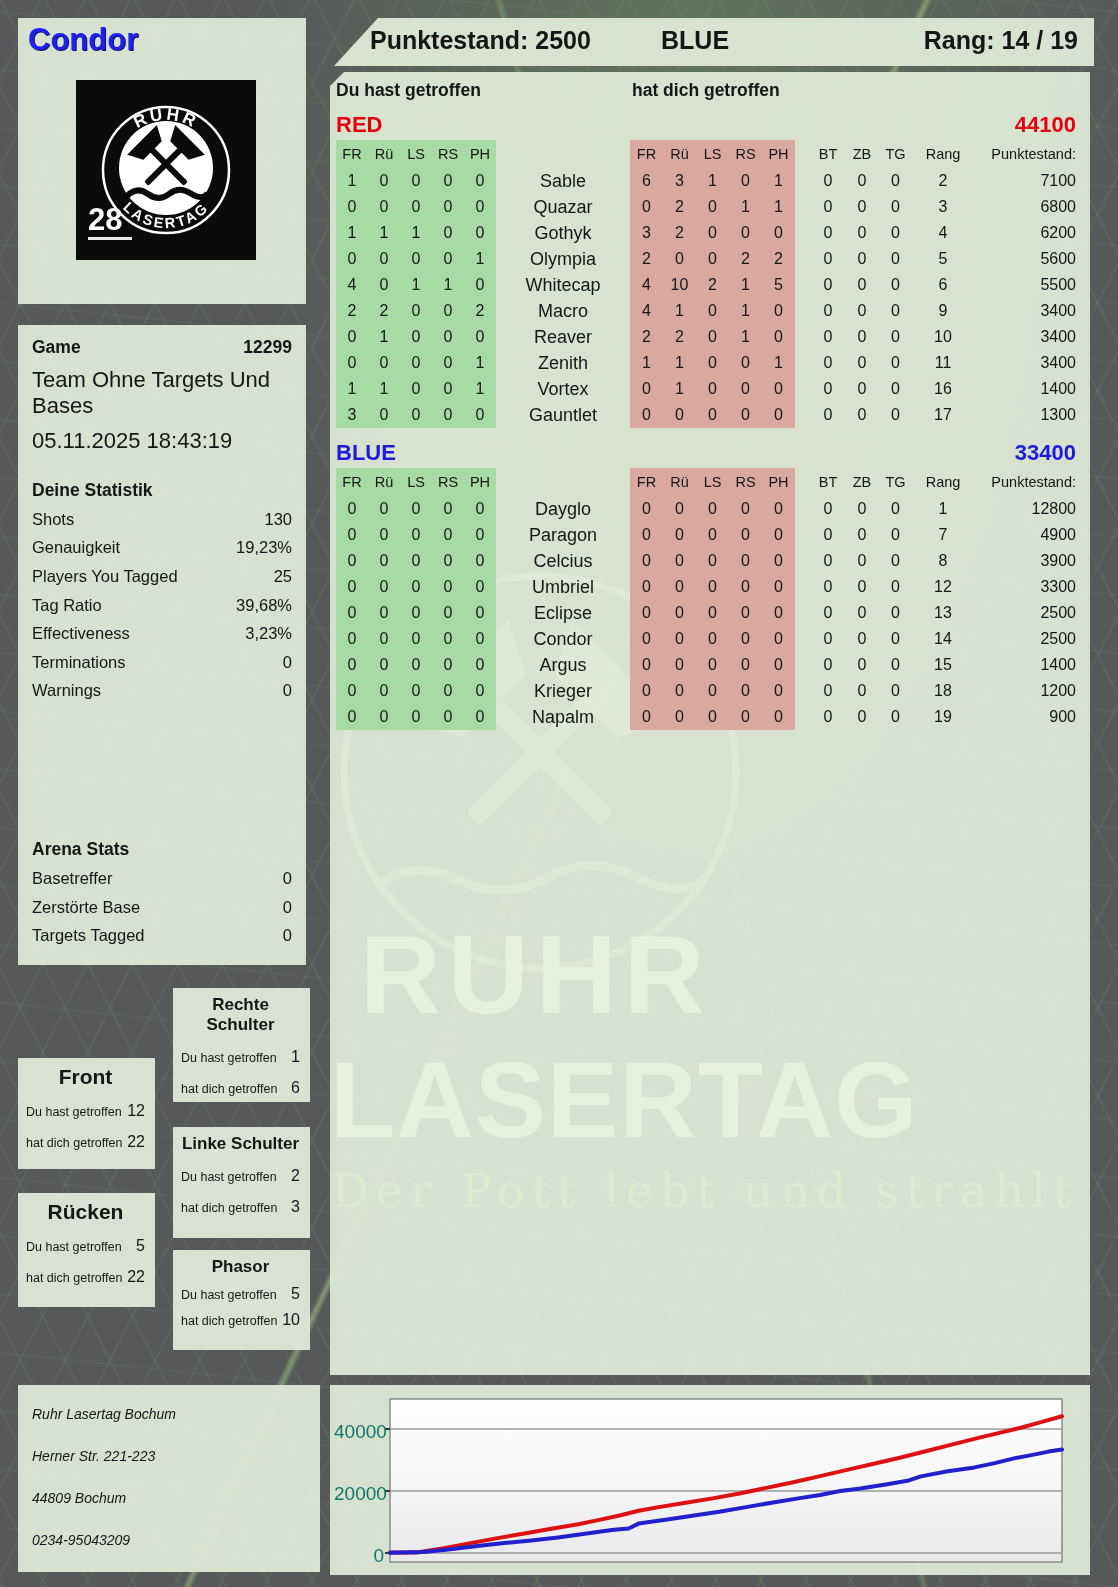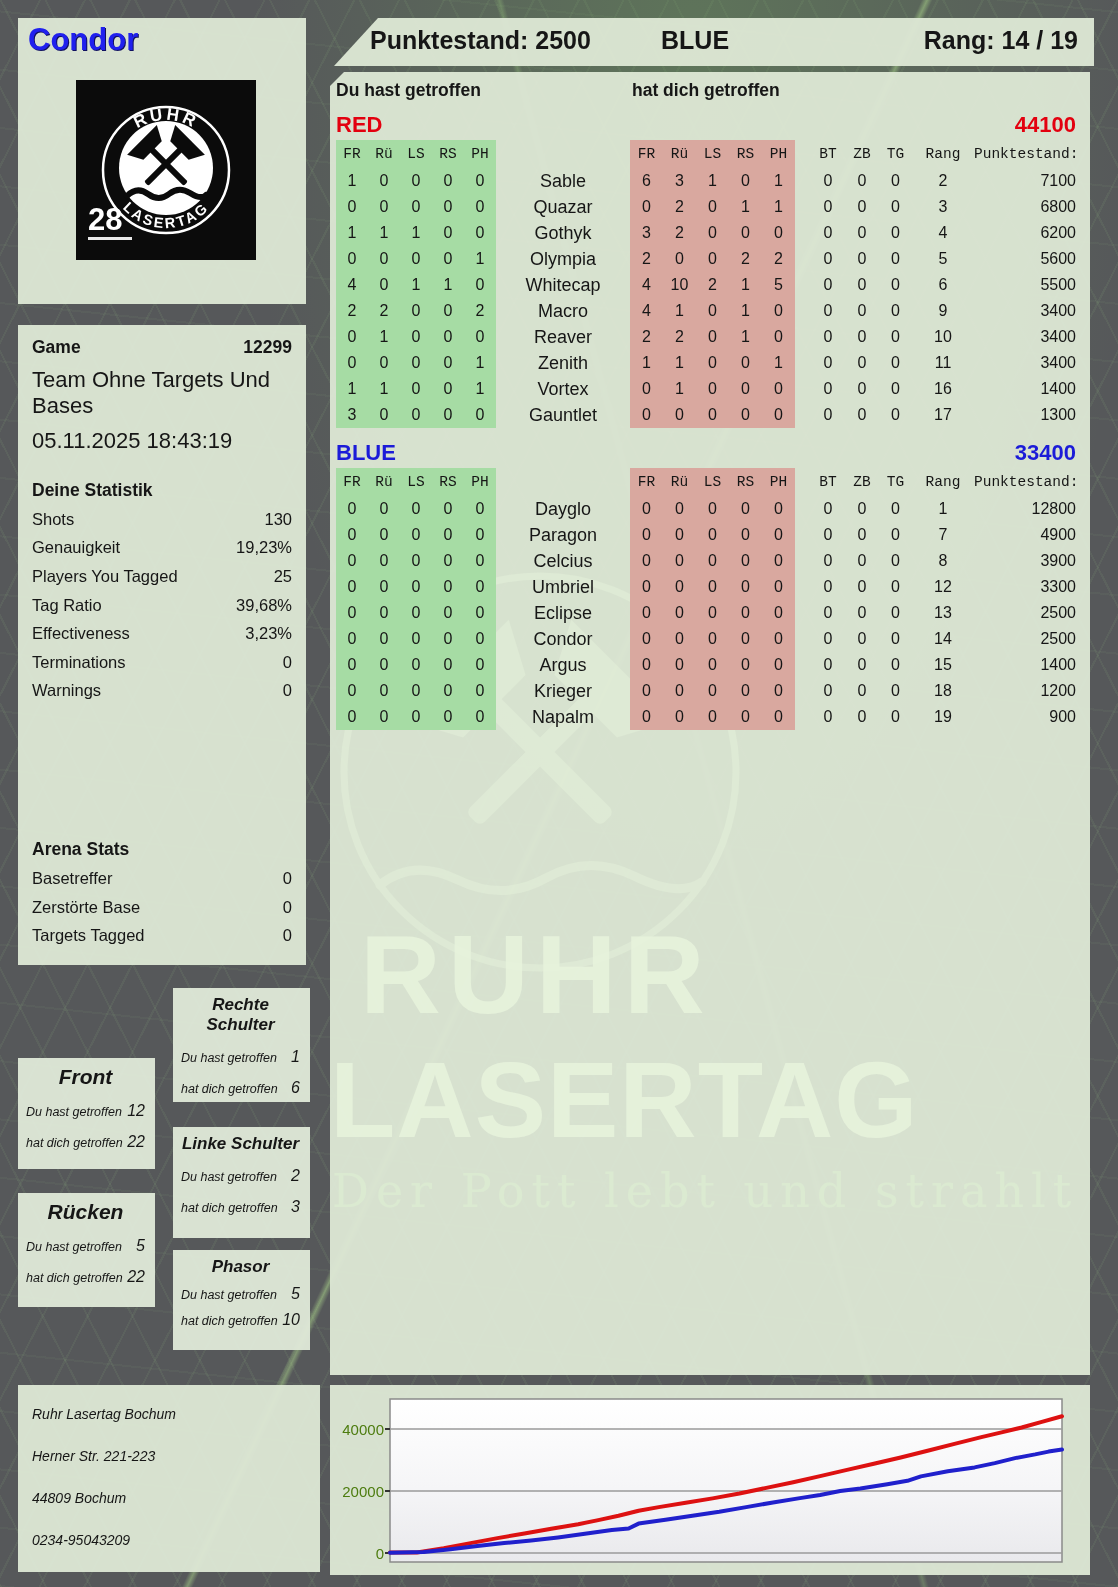--- a/index.html
+++ b/index.html
@@ -30,55 +30,55 @@
   .gp-inner{padding:12px 14px;}
   .row-between{display:flex;justify-content:space-between;align-items:baseline;}
   .b17{font-size:17.5px;font-weight:bold;gap:26px;}
   .t16{font-size:22px;}
   .stat-row{display:flex;justify-content:space-between;font-size:16.5px;height:28.6px;align-items:center;gap:40px;}
   #game-mode{margin-top:9px;}
   #game-date{margin-top:9px;}
   #stats-title{margin-top:26px;margin-bottom:4px;}
   #arena-title{margin-top:134px;margin-bottom:4px;}
   
-  .zone-box{position:absolute;background:rgba(223,232,215,.96);box-sizing:border-box;padding:5px 10px 16px 8px;font-style:italic;}
+  .zone-box{position:absolute;background:rgba(223,232,215,.96);box-sizing:border-box;padding:5px 10px 16px 8px;}
   .zone-title{text-align:center;font-weight:bold;font-size:17px;margin-top:2px;}
   .zt-big{font-size:21px;}
   .zone-row{display:flex;justify-content:space-between;align-items:baseline;margin-top:13px;}
   .zl{font-size:12.5px;}
   .zv{font-size:16px;}
   
   #main-panel{left:330px;top:72px;width:760px;height:1303px;clip-path:polygon(14px 0,100% 0,100% 100%,0 100%,0 14px);overflow:hidden;}
   .wm{position:absolute;z-index:0;color:#e7f3dc;pointer-events:none;}
   #wm-ruhr{left:30px;top:838px;font-size:112px;font-weight:bold;letter-spacing:7px;opacity:.92;}
   #wm-lasertag{left:0px;top:966px;font-size:107px;font-weight:bold;letter-spacing:1px;opacity:.92;}
   #wm-tagline{left:2px;top:1092px;font-family:"DejaVu Serif","Liberation Serif",serif;font-size:46px;letter-spacing:7px;opacity:.85;color:#dcecd2;}
   #wm-logo{left:-12px;top:468px;opacity:.55;}
   #tablewrap{position:relative;z-index:1;padding:6px 14px 0 6px;}
   .top-label{font-size:17.5px;font-weight:bold;height:30px;}
   #top-labels{position:relative;height:32px;}
   #lbl-du{position:absolute;left:0;top:2px;}
   #lbl-dich{position:absolute;left:296px;top:2px;}
   .sec{display:flex;justify-content:space-between;align-items:center;height:30px;font-size:22px;font-weight:bold;}
   .trow{display:grid;grid-template-columns:32px 32px 32px 32px 32px 134px 33px 33px 33px 33px 33px 16px 34px 34px 33px 62px 1fr;height:26px;line-height:26px;}
-  .thead{height:28px;line-height:28px;font-size:14.5px;font-family:Liberation Mono, monospace;}
+  .thead{height:28px;line-height:28px;font-size:14.5px;}
   .c{text-align:center;font-size:16px;}
   .h{font-size:14.5px;}
   .g{background:#a6dca4;}
   .r{background:#d9a89f;}
   .name{font-size:18px;}
   .pts{text-align:right;}
   #blue-section{margin-top:10px;}
   
   #address-panel{left:18px;top:1385px;width:302px;height:187px;box-sizing:border-box;padding:8px 14px;}
   .addr-line{font-size:14px;height:42px;display:flex;align-items:center;font-style:italic;}
   
   #chart-panel{left:330px;top:1385px;width:760px;height:190px;}
   #chartsvg{position:absolute;left:0;top:0;}
-  .tick-label{position:absolute;width:50px;text-align:right;font-size:15px;color:#4d7c0f;}
+  .tick-label{position:absolute;width:50px;text-align:right;font-size:19px;color:#0f766e;}
   #tick-0{left:4px;top:1396px;}
   #tick-1{left:4px;top:1458px;}
   #tick-2{left:4px;top:1520px;}
   .tick-label{z-index:2;}
 </style>
 </head>
 <body>
 
 <div class="panel" id="condor-panel">
   <div id="player-name">Condor</div>

